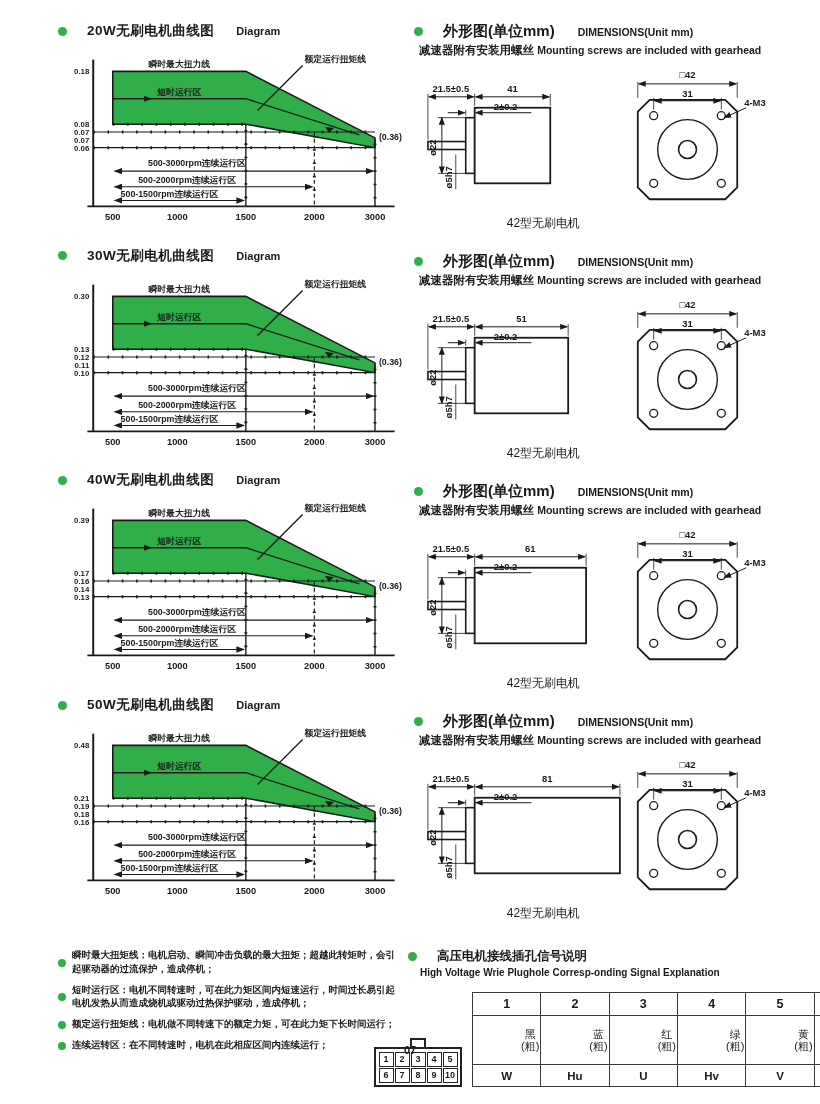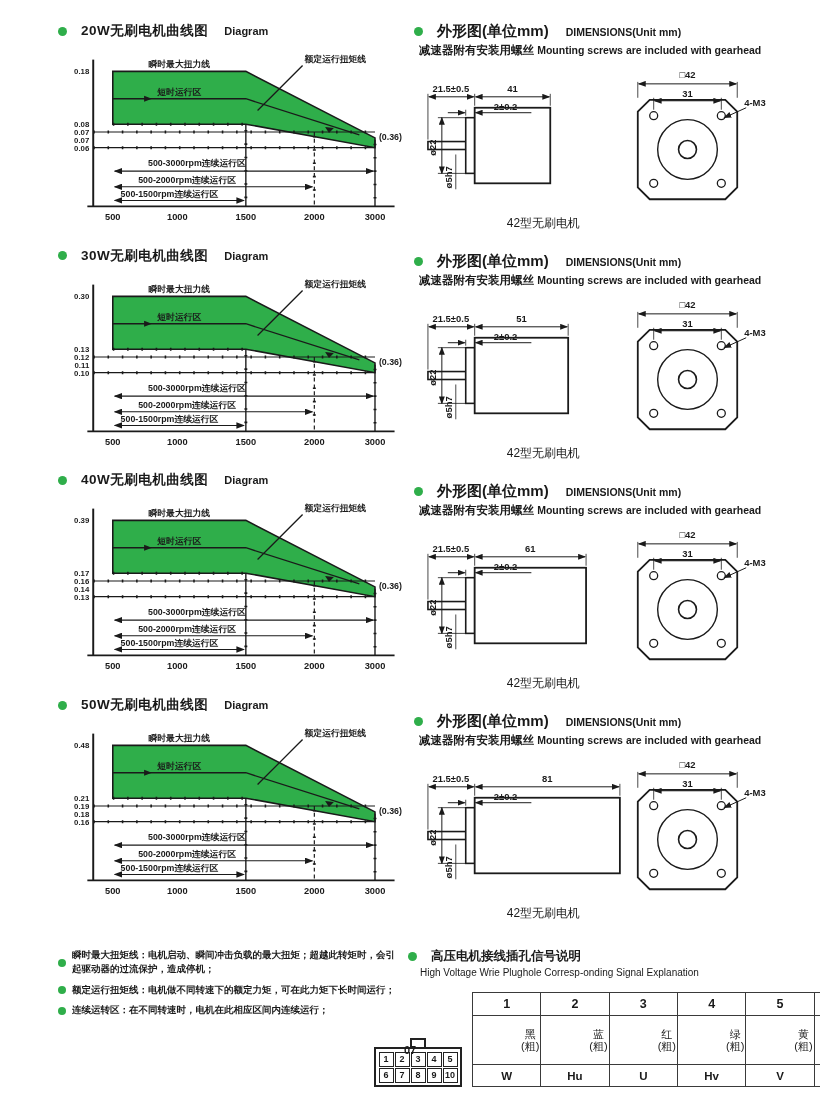--- a/index.html
+++ b/index.html
@@ -8,21 +8,21 @@
     width:820px; height:1104px; position:relative;
     font-family:"Liberation Sans","DejaVu Sans",sans-serif;
     color:#1a1a1a; overflow:hidden;
   }
   .page { padding:22px 0 0 0; }
   .cols { display:flex; }
   .col-left  { width:400px; padding-left:58px; }
   .col-right { width:420px; padding-left:14px; }
 
   
-  .sec-head { display:flex; align-items:baseline; gap:14px; margin-bottom:2px; }
+  .sec-head { display:flex; align-items:baseline; gap:20px; margin-bottom:2px; }
   .dot { width:9px; height:9px; border-radius:50%; background:#2fae4a; flex:0 0 auto; align-self:center; }
   .chart-title-zh { font-weight:bold; font-size:13.5px; letter-spacing:0.5px; }
   .chart-title-en { font-weight:bold; font-size:11px; margin-left:2px; }
   .dim-head-zh { font-weight:bold; font-size:15px; }
   .dim-head-en { font-weight:bold; font-size:10.5px; margin-left:3px; }
   .dim-sub { font-size:11.5px; font-weight:bold; margin:1px 0 2px 5px; }
   .dim-sub .en { font-size:10.5px; }
 
   .chart-block { margin-bottom:5px; }
   .dim-block { margin-bottom:9px; }
@@ -37,21 +37,21 @@
 
   
   .bottom { display:flex; margin-top:6px; }
   .notes { width:400px; padding-left:58px; }
   .note-item { display:flex; gap:6px; margin-bottom:7px; }
   .note-item .dot { margin-top:2px; width:8px; height:8px; }
   .note-text { font-size:9.5px; font-weight:bold; line-height:1.45; }
 
   .wiring { width:420px; padding-left:8px; }
   .wiring-head-zh { font-weight:bold; font-size:12.5px; }
-  .wiring-head-en { font-weight:normal; font-size:10px; margin-left:12px; margin-top:1px; }
+  .wiring-head-en { font-weight:bold; font-size:10px; margin-left:12px; margin-top:1px; }
   .wiring-row { display:flex; align-items:flex-end; gap:10px; margin-top:14px; }
 
   .connector { margin-left:-34px; }
   .conn-tab { width:16px; height:9px; border:2px solid #222; border-bottom:none; margin:0 auto; background:#fff; }
   .conn-body { border:2.5px solid #222; padding:2px; background:#fff; }
   .conn-grid-row { display:flex; }
   .conn-cell { width:15px; height:15px; border:1.5px solid #222; margin:0.5px;
     font-size:9px; font-weight:bold; display:flex; align-items:center; justify-content:center; }
 
   table.wtable { border-collapse:collapse; background:#fff; }
@@ -559,20 +559,24 @@
     </svg>
   </section>
 </div>
   </div>
 
   <div class="bottom">
     <div class="notes" id="notes-list">
         <div class="note-item">
           <span class="dot"></span>
           <span class="note-text">瞬时最大扭矩线：电机启动、瞬间冲击负载的最大扭矩；超越此转矩时，会引起驱动器的过流保护，造成停机；</span>
+        </div>
+        <div class="note-item">
+          <span class="dot"></span>
+          <span class="note-text">短时运行区：电机不同转速时，可在此力矩区间内短速运行，时间过长易引起电机发热从而造成烧机或驱动过热保护驱动，造成停机；</span>
         </div>
         <div class="note-item">
           <span class="dot"></span>
           <span class="note-text">额定运行扭矩线：电机做不同转速下的额定力矩，可在此力矩下长时间运行；</span>
         </div>
         <div class="note-item">
           <span class="dot"></span>
           <span class="note-text">连续运转区：在不同转速时，电机在此相应区间内连续运行；</span>
         </div>
       </div>

